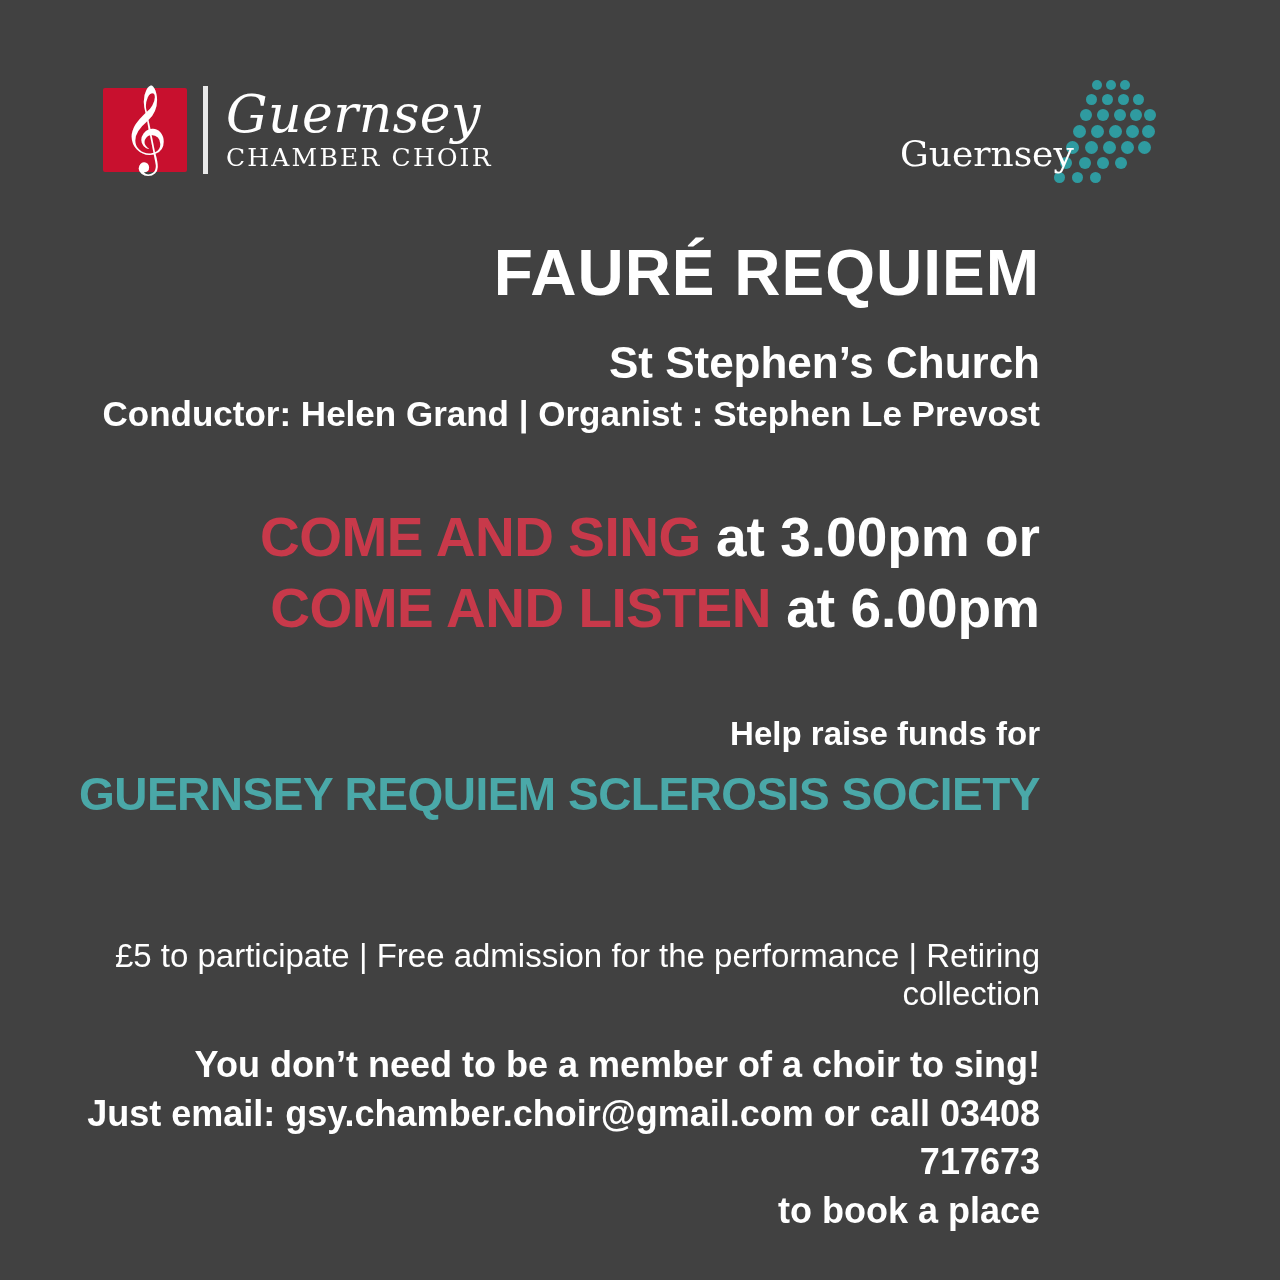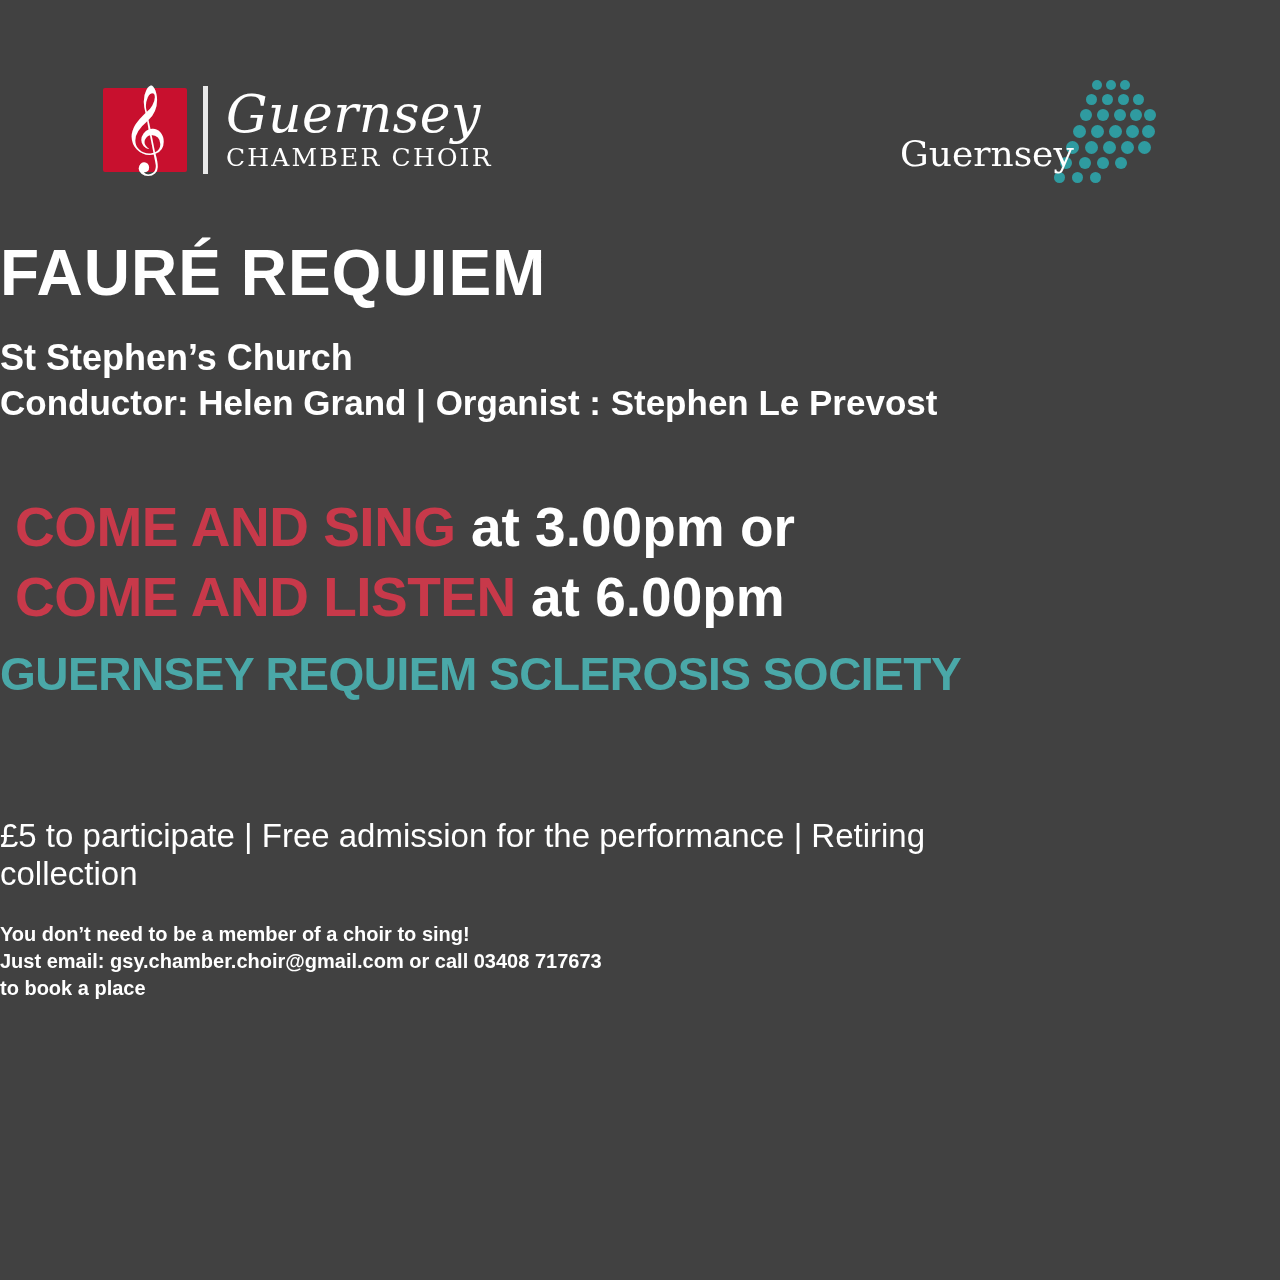--- a/index.html
+++ b/index.html
@@ -116,39 +116,39 @@
     text-align: left;
     white-space: nowrap;
   }
 
   
   .content {
     position: absolute;
     top: 240px;
     left: 0;
     width: 1040px;
-    text-align: left;
+    text-align: right;
   }
 
   .title {
     font-size: 64px;
     font-weight: bold;
     letter-spacing: 1px;
     line-height: 1.05;
     margin: 0 0 28px 0;
   }
 
   .details {
     font-size: 36px;
     font-weight: bold;
     line-height: 1.28;
     margin: 0;
   }
   .details .line-1 { font-size: 38px; }
-  .details .line-2 { font-size: 36px; }
+  .details .line-2 { font-size: 44px; }
   .details .line-3 { font-size: 35px; }
 
   .calls {
     margin-top: 66px;
     font-size: 55px;
     font-weight: bold;
     line-height: 1.28;
     padding-left: 15px;
   }
   .call-accent {
@@ -170,21 +170,21 @@
   }
 
   .pricing {
     margin-top: 116px;
     font-size: 33px;
     font-weight: normal;
   }
 
   .booking {
     margin-top: 28px;
-    font-size: 20px;
+    font-size: 36px;
     font-weight: bold;
     line-height: 1.35;
   }
 </style>
 </head>
 <body>
 
 <div class="poster">
 
   <div class="logo-row">
@@ -250,20 +250,21 @@
 
     <div class="calls">
       <div>
         <span class="call-accent">COME AND SING</span><span> at 3.00pm or</span>
       </div>
       <div>
         <span class="call-accent">COME AND LISTEN</span><span> at 6.00pm</span>
       </div>
     </div>
 
+    <div class="fundraise">Help raise funds for</div>
     <div class="charity">GUERNSEY REQUIEM SCLEROSIS SOCIETY</div>
 
     <div class="pricing">£5 to participate | Free admission for the performance | Retiring collection</div>
 
     <div class="booking">
       <div>You don’t need to be a member of a choir to sing!</div>
       <div>Just email: gsy.chamber.choir@gmail.com or call 03408 717673</div>
       <div>to book a place</div>
     </div>
 

